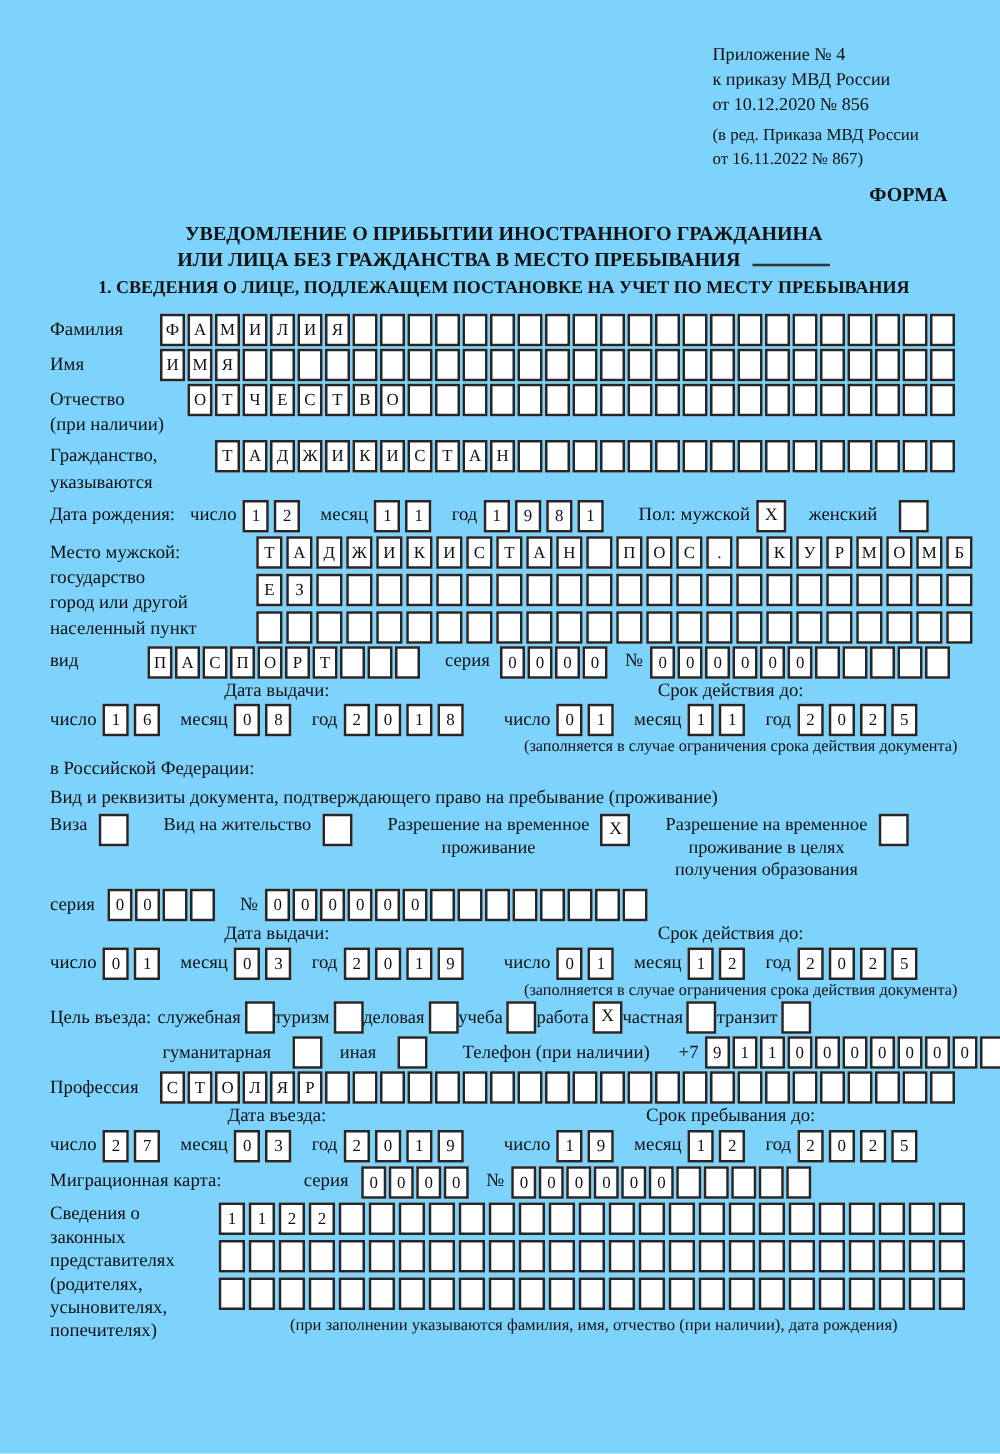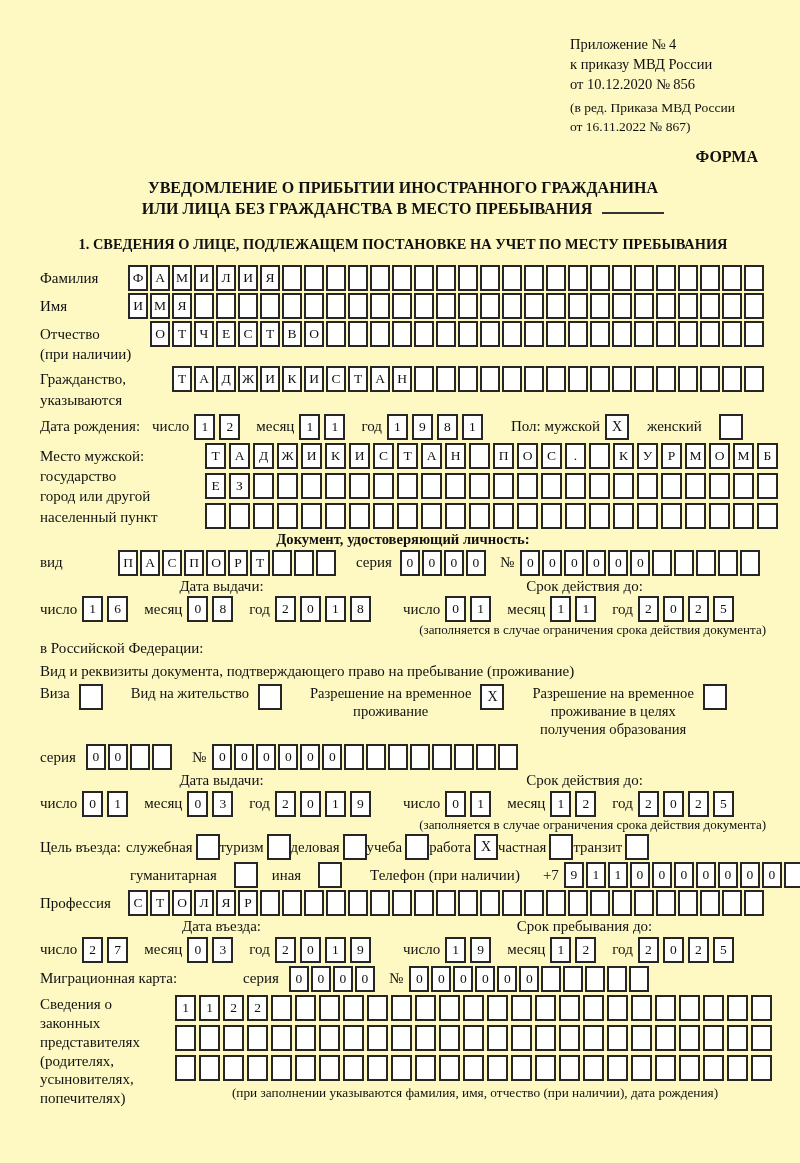--- a/index.html
+++ b/index.html
@@ -1,23 +1,23 @@
 <!DOCTYPE html>
 <html><head>
 <meta charset="utf-8">
 <style>
   html,body{margin:0;padding:0;background:#ffffff;}
-  #page{position:relative;width:800px;height:1163px;background:#fef9c3;box-sizing:border-box;
+  #page{position:relative;width:800px;height:1163px;background:#7dd3fc;box-sizing:border-box;
         padding:34px 34px 0 40px;font-family:"Liberation Serif","DejaVu Serif",serif;color:#111;overflow:hidden;}
   .hdr-right{margin-left:auto;width:196px;font-size:14.5px;line-height:1.38;}
   .amend{margin-top:5px;font-size:13.5px;line-height:1.38;}
   .forma{text-align:right;font-weight:bold;font-size:16px;margin-top:12px;padding-right:8px;}
   .title{text-align:center;font-weight:bold;font-size:16px;line-height:1.3;margin-top:12px;}
   .blank{display:inline-block;width:62px;border-bottom:2px solid #333;margin-left:10px;vertical-align:baseline;}
-  .sec{font-weight:bold;font-size:14.4px;margin-top:16px;text-align:center;white-space:nowrap;}
+  .sec{font-weight:bold;font-size:14.4px;margin-top:2px;text-align:center;white-space:nowrap;}
   .row{display:flex;align-items:flex-start;margin-top:2px;}
   .lbl{font-size:15px;line-height:1.35;padding-top:3px;flex:none;}
   .w88{width:88px}.w110{width:110px}.w132{width:132px}.w73{width:73px}.w165{width:165px}
   .boxes{display:flex;flex:none;}
   .cell{display:inline-flex;width:16px;height:22px;border:2px solid #262626;align-items:center;
         justify-content:center;font-size:13.5px;margin-right:2px;flex:none;background:#fff;}
   .wide .cell{width:17px;margin-right:3px;}
   .dcell{width:17px;margin-right:4px;}
   .cbox{display:inline-flex;width:20px;height:22px;border:2px solid #262626;align-items:center;
         justify-content:center;font-size:14px;flex:none;background:#fff;}
@@ -319,21 +319,20 @@
           <span class="cell"></span>
           <span class="cell"></span>
           <span class="cell"></span>
           <span class="cell"></span>
           <span class="cell"></span>
           <span class="cell"></span>
         </div>
     </span>
   </div>
 
-  <div class="doc-head">Документ, удостоверяющий личность:</div>
 
   <div class="row" style="align-items:center">
     <span class="dlbl w73">вид</span>
     <span class="boxes">
         <span class="cell">П</span>
         <span class="cell">А</span>
         <span class="cell">С</span>
         <span class="cell">П</span>
         <span class="cell">О</span>
         <span class="cell">Р</span>

